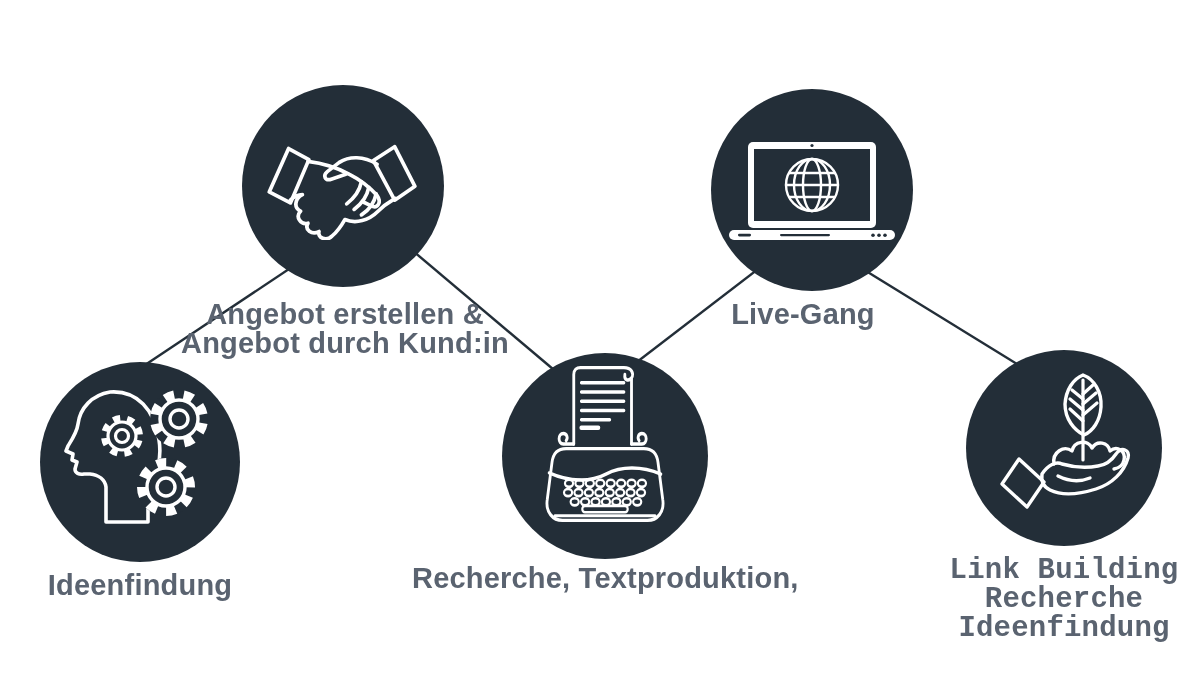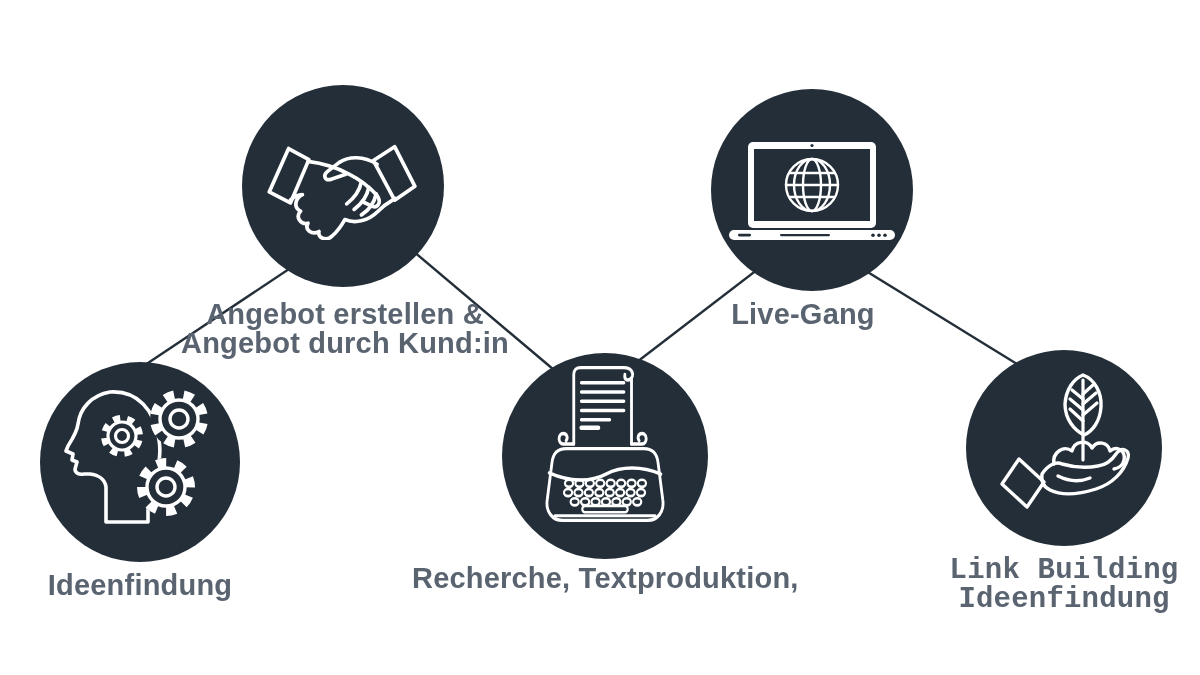--- a/index.html
+++ b/index.html
@@ -157,16 +157,17 @@
     <div>Angebot durch Kund:in</div>
   </div>
   <div class="label l3">
     <div>Recherche, Textproduktion,</div>
   </div>
   <div class="label l4">
     <div>Live-Gang</div>
   </div>
   <div class="label l5">
     <div>Link Building</div>
+    <div>Recherche</div>
     <div>Ideenfindung</div>
   </div>
 
 </div>
 
 </body></html>

